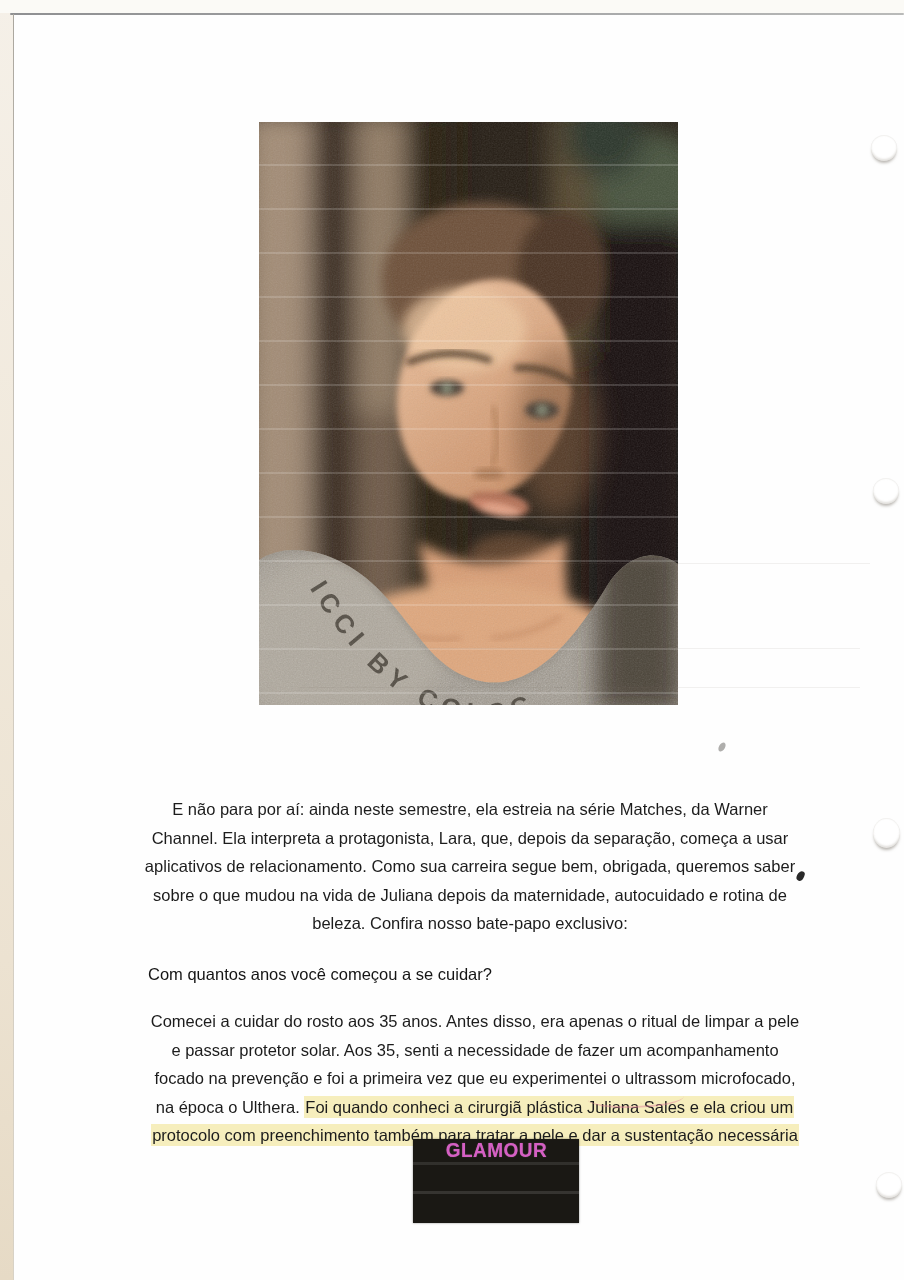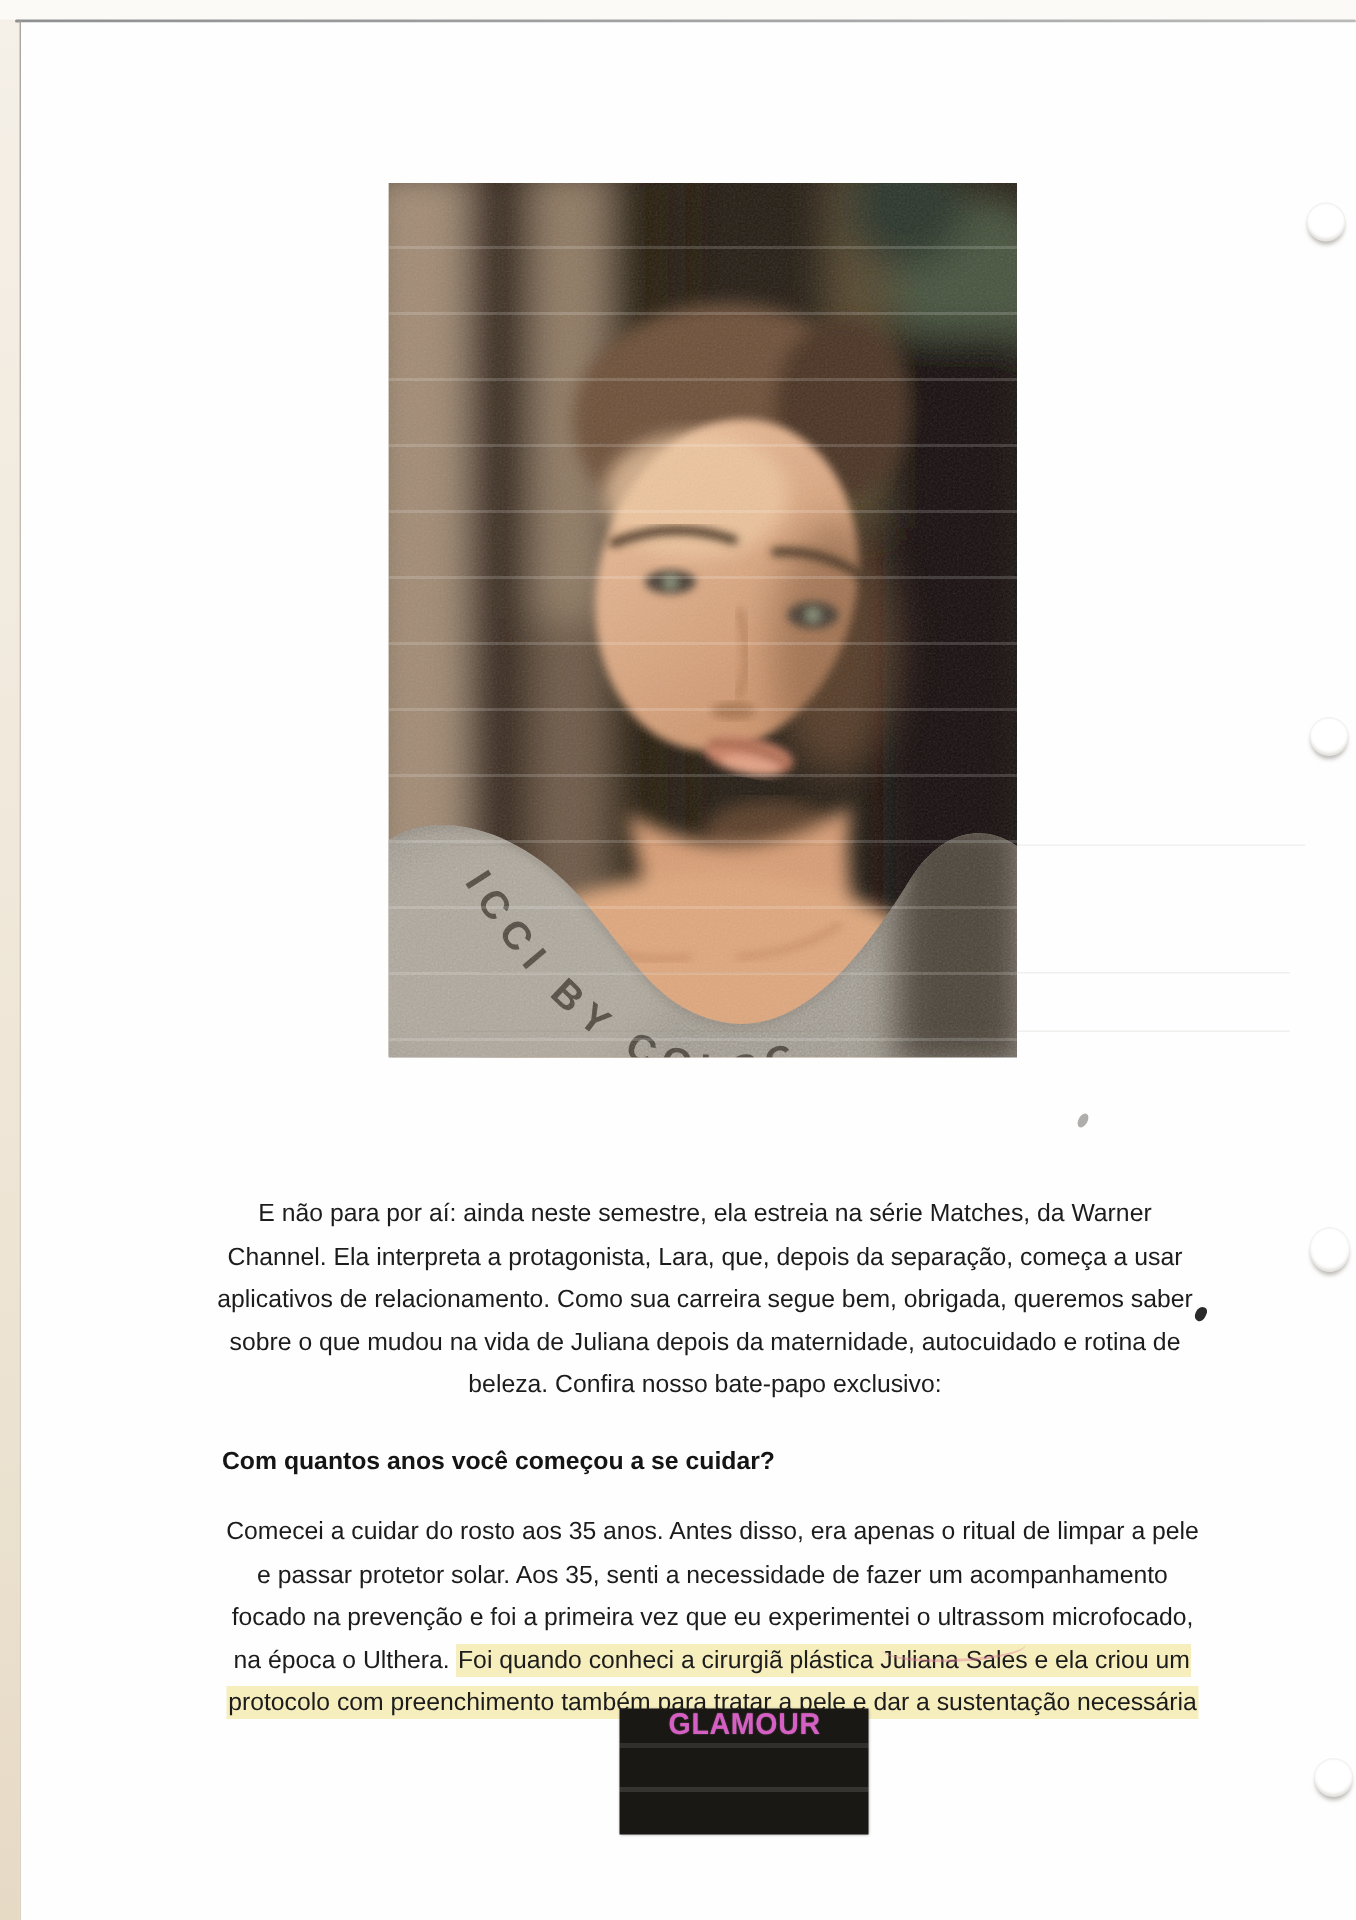--- a/index.html
+++ b/index.html
@@ -28,21 +28,21 @@
   
   .streak{position:absolute;height:1px;background:rgba(125,120,110,0.10);}
   .streak-1{left:300px;top:563px;width:570px;}
   .streak-2{left:320px;top:648px;width:540px;}
   .streak-3{left:300px;top:687px;width:560px;}
 
   
   .intro{position:absolute;left:142px;top:795px;width:656px;margin:0;
     font-size:16.5px;line-height:28.6px;text-align:center;color:#1c1c1c;}
   .question{position:absolute;left:148px;top:962px;margin:0;
-    font-size:16.5px;line-height:24px;font-weight:700;color:#151515;}
+    font-size:16.5px;line-height:24px;font-weight:400;color:#151515;}
   .answer{position:absolute;left:145px;top:1007px;width:660px;margin:0;
     font-size:16.5px;line-height:28.6px;text-align:center;color:#1c1c1c;}
   .hl{background:#f6eebd;color:inherit;padding:2px 1px;
     -webkit-box-decoration-break:clone;box-decoration-break:clone;}
 
   
   .pink-mark{position:absolute;left:588px;top:1096px;width:96px;height:10px;
     border-bottom:2px solid rgba(226,128,158,0.45);
     border-radius:0 0 60% 60%/0 0 100% 100%;transform:rotate(-2deg);}
 

